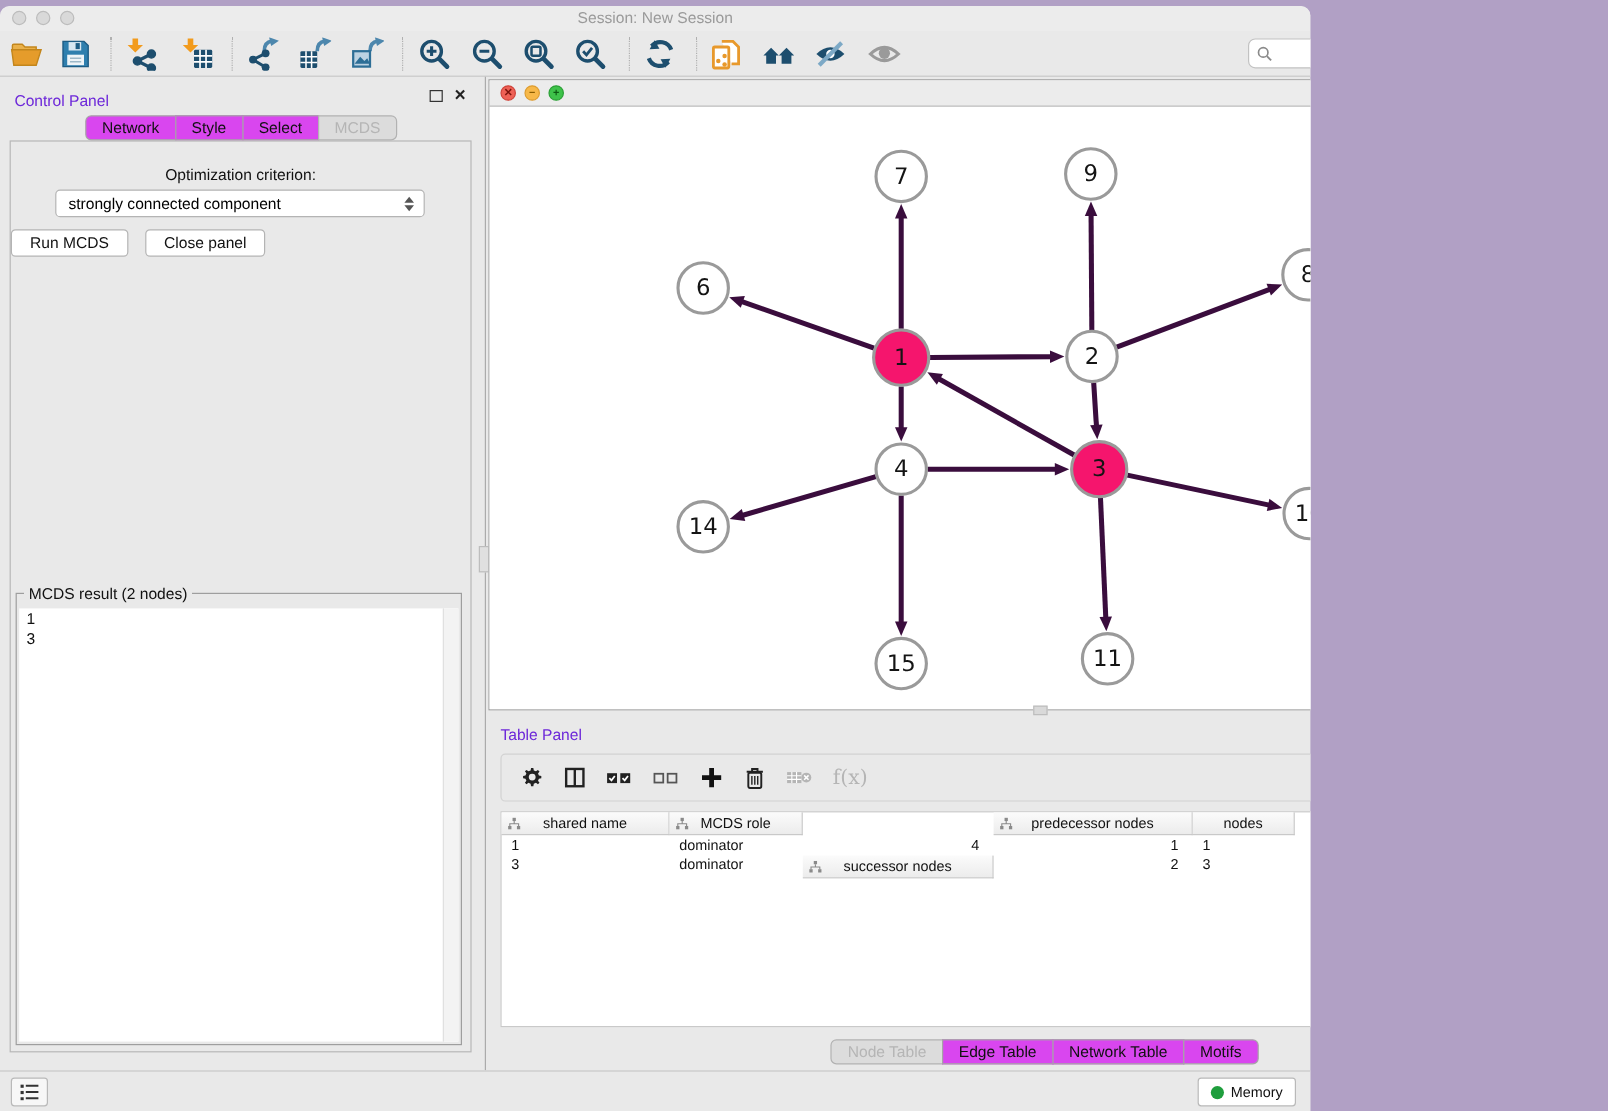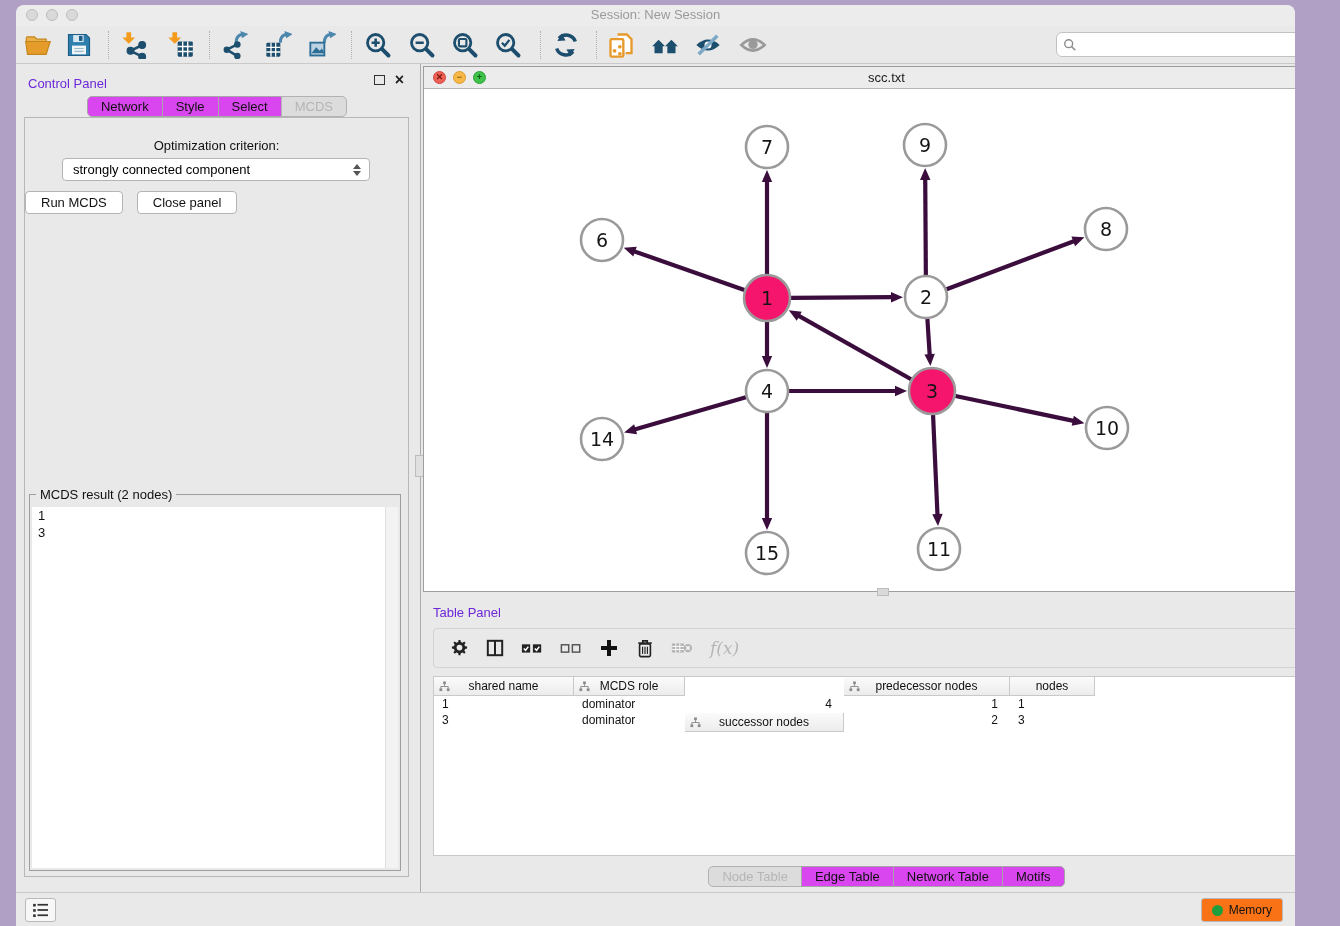--- a/index.html
+++ b/index.html
@@ -1,18 +1,18 @@
 <!DOCTYPE html>
 <html><head>
 <meta charset="utf-8">
 <style>
   * { margin:0; padding:0; box-sizing:border-box; }
   html,body { width:1340px; height:926px; overflow:hidden; }
   body { font-family:"Liberation Sans", sans-serif; background:#b1a0c5; position:relative; }
-  #app { position:absolute; left:16px; top:5px; width:1279px; height:921px; background:#e9e9e9; border-radius:8px 8px 0 0; overflow:hidden; }
+  #app { position:absolute; left:0; top:5px; width:1092px; height:921px; background:#e9e9e9; border-radius:8px 8px 0 0; overflow:hidden; }
 
   
   #titlebar { position:absolute; left:0; top:0; width:100%; height:21px; background:#ececec; border-radius:8px 8px 0 0; }
   #titlebar .lights { position:absolute; left:10px; top:4px; display:flex; gap:8px; }
   #titlebar .lights .dot { width:12px; height:12px; border-radius:50%; background:#d9d9d9; border:1px solid #bcbcbc; }
   #main-title { position:absolute; left:0; right:0; top:2px; text-align:center; font-size:13px; color:#9a9a9a; }
 
   
   #toolbar { position:absolute; left:0; top:21px; width:100%; height:38px; background:#e9e9e9; border-bottom:1px solid #c9c9c9; }
   .ticon { position:absolute; top:2px; width:34px; height:34px; display:flex; align-items:center; justify-content:center; }
@@ -64,35 +64,35 @@
   .tl.green { background:#3ec24a; border:1px solid #2aa035; color:#0c5c12; }
   #net-title { position:absolute; left:0; right:0; top:3px; text-align:center; font-size:13px; color:#1a1a1a; }
   #net-canvas { position:absolute; left:0; top:22px; width:925px; height:502px; background:#fff; }
 
   
   #table-panel { position:absolute; left:407px; top:593px; width:927px; height:294px; }
   #tp-header { position:absolute; left:10px; top:7px; }
   #tp-btns { right:8px; top:7px; }
   #tp-toolbar { position:absolute; left:10px; top:30px; width:908px; height:40px; background:#e9e9e9; border:1px solid #d2d2d2; border-radius:4px; display:flex; align-items:center; gap:17px; padding-left:16px; }
   .tbicon { display:flex; align-items:center; justify-content:center; height:26px; }
-  .fx { font-family:"DejaVu Serif", serif; font-style:italic; font-size:17px; color:#b5b5b5; }
+  .fx { font-family:"DejaVu Serif", serif; font-size:17px; color:#b5b5b5; }
   #dtable { position:absolute; left:10px; top:78px; width:908px; height:180px; background:#fff; border:1px solid #c9c9c9; }
   #thead { display:flex; height:19px; }
   .th { position:relative; height:19px; background:linear-gradient(#fbfbfb,#ececec); border-right:1px solid #c9c9c9; border-bottom:1px solid #c9c9c9; font-size:12px; color:#111; text-align:center; line-height:18px; }
   .th .tree-ic { position:absolute; left:5px; top:4px; }
   .trow { display:flex; height:16px; }
   .td { font-size:12px; color:#111; line-height:16px; overflow:hidden; white-space:nowrap; }
   .td.left { text-align:left; padding-left:8px; }
   .td.right { text-align:right; padding-right:12px; }
   #tp-tabs { position:absolute; left:0; top:268px; width:100%; display:flex; justify-content:center; }
 
   
   #statusbar { position:absolute; left:0; top:887px; width:100%; height:34px; background:#e9e9e9; border-top:1px solid #c9c9c9; }
   #list-btn { position:absolute; left:9px; top:5px; width:31px; height:24px; background:#f7f7f7; border:1px solid #b9b9b9; border-radius:3px; display:flex; align-items:center; justify-content:center; }
-  #memory-btn { position:absolute; right:12px; top:5px; height:24px; background:#f97316; border:1px solid #b9b9b9; border-radius:3px; display:flex; align-items:center; gap:6px; padding:11px 10px; font-size:12px; color:#111; }
+  #memory-btn { position:absolute; right:12px; top:5px; height:24px; background:#ffffff; border:1px solid #b9b9b9; border-radius:3px; display:flex; align-items:center; gap:6px; padding:11px 10px; font-size:12px; color:#111; }
   #memory-dot { width:11px; height:11px; border-radius:50%; background:#1f9e3d; }
 </style>
 </head>
 <body>
 
 <div id="app">
 
   <div id="titlebar">
     <div class="lights">
       <div class="dot"></div>
@@ -301,21 +301,20 @@
   <div id="vsplit"></div>
   <div id="vsplit-handle"></div>
 
   <div id="net-window">
     <div id="net-titlebar">
       <div id="net-lights">
         <span class="tl red">✕</span>
         <span class="tl yellow">−</span>
         <span class="tl green">+</span>
       </div>
-      <div id="net-title">scc.txt</div>
     </div>
     <svg id="net-canvas" viewBox="0 0 925 502">
         <line x1="343" y1="185" x2="343" y2="91" stroke="#3a0d3d" stroke-width="4.2"></line>
         <polygon points="343,81 348.2,93 337.8,93" fill="#3a0d3d"></polygon>
         <line x1="320.35811677585554" y1="201.0410349878765" x2="209.13258943319863" y2="161.9435768916698" stroke="#3a0d3d" stroke-width="4.2"></line>
         <polygon points="199.69847142313844,158.6273414699517 212.74385545450411,157.70108261078212 209.29497061591724,167.51256534124474" fill="#3a0d3d"></polygon>
         <line x1="366.9995253493132" y1="208.84905958899802" x2="469.00065264469436" y2="208.2075430651277" stroke="#3a0d3d" stroke-width="4.2"></line>
         <polygon points="479.0004548735749,208.14465122721023 467.03339595463535,213.42001859172908 466.9679884432012,203.02022427369334" fill="#3a0d3d"></polygon>
         <line x1="343" y1="233" x2="343" y2="269" stroke="#3a0d3d" stroke-width="4.2"></line>
         <polygon points="343,279 337.8,267 348.2,267" fill="#3a0d3d"></polygon>

